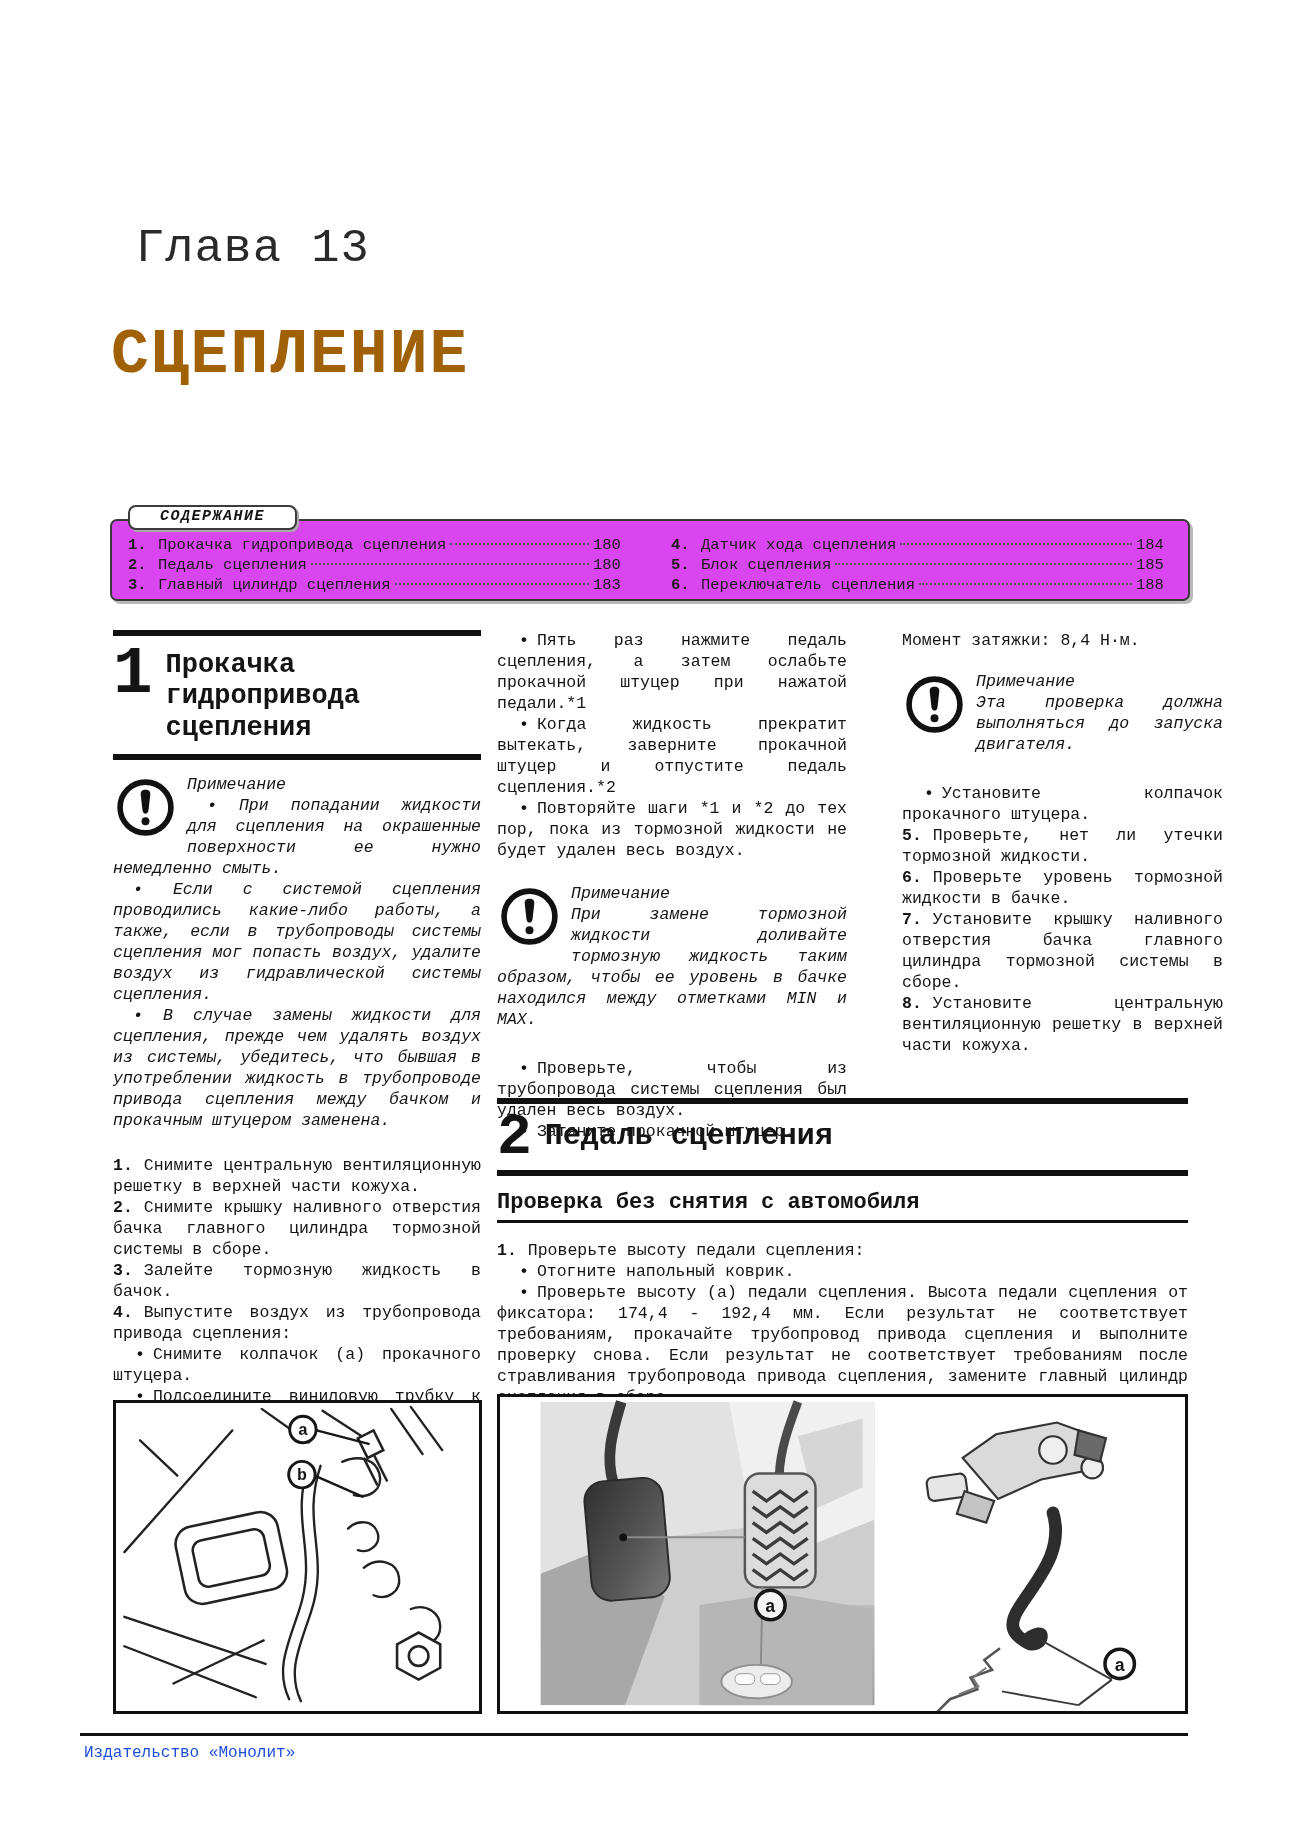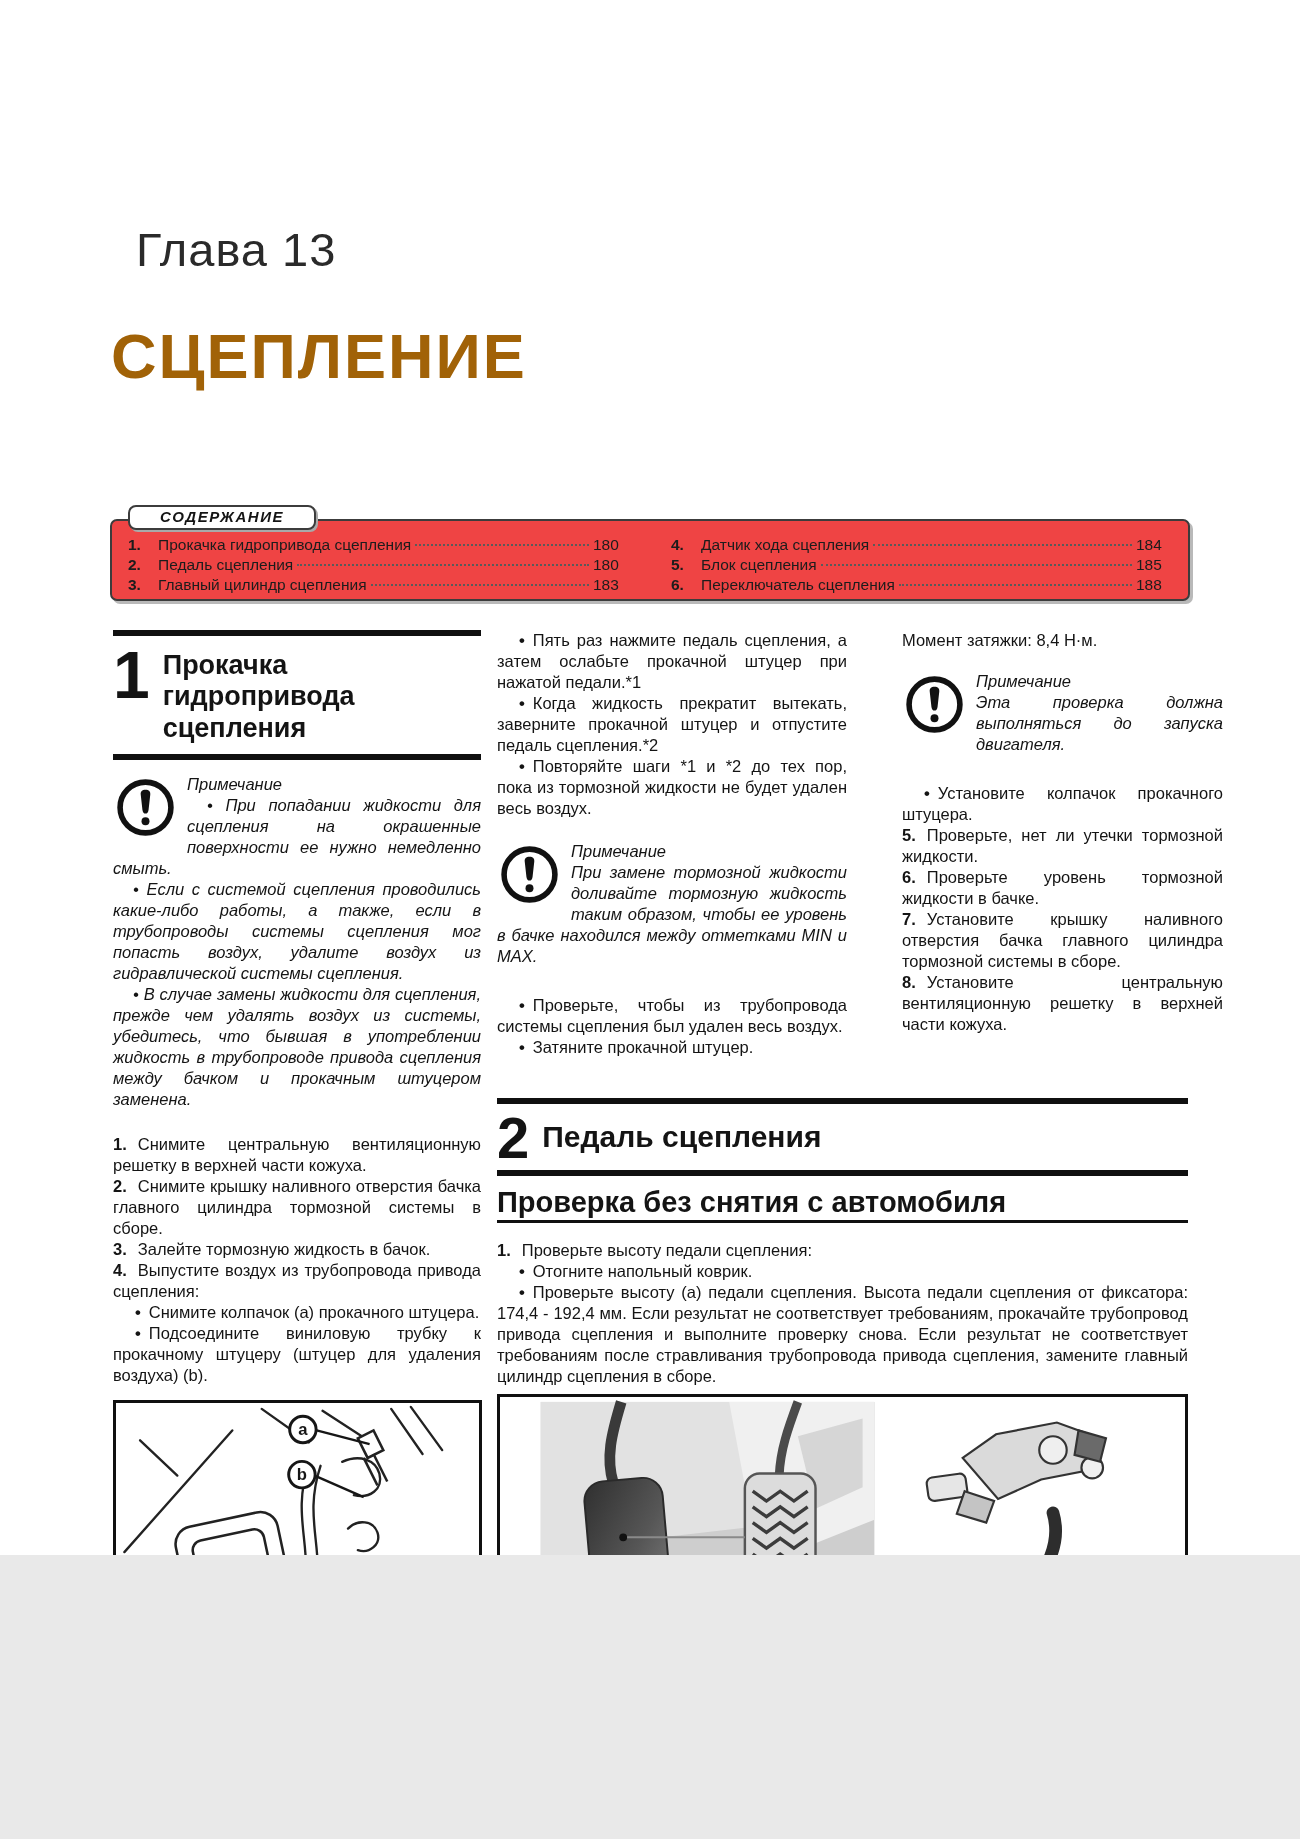--- a/index.html
+++ b/index.html
@@ -1,26 +1,26 @@
 <!DOCTYPE html>
 <html lang="ru"><head>
 <meta charset="utf-8">
 <style>
   html,body { margin:0; padding:0; background:#e9e9e9; }
   .page {
-    position:relative; width:1300px; height:1555px; margin:0 auto;
+    position:relative; width:1300px; height:1839px; margin:0 auto;
     background:#ffffff; overflow:hidden;
-    font-family:Liberation Sans, sans-serif; color:#141414;
+    font-family:Liberation Mono, monospace; color:#141414;
   }
   
   .chapter { position:absolute; left:136px; top:222px; font-size:47px; font-weight:400; color:#2a2a2a; letter-spacing:1px; }
   .big-title { position:absolute; left:111px; top:320px; font-size:63px; font-weight:900; letter-spacing:2px; color:#a16207; }
   
   .toc { position:absolute; left:110px; top:519px; width:1076px; height:78px;
-         border:2px solid #3c3c3c; border-radius:7px; box-shadow:3px 3px 0 #b9b9b9; background:#ef4444; }
+         border:2px solid #3c3c3c; border-radius:7px; box-shadow:3px 3px 0 #b9b9b9; background:#d946ef; }
   .toc-tab { position:absolute; top:-16px; left:16px; background:#fff; border:2px solid #3c3c3c; border-radius:8px;
              padding:1px 30px 3px; font-size:15px; font-weight:700; font-style:italic; letter-spacing:1.5px;
              box-shadow:2px 2px 0 #a9a9a9; }
   .toc-cols { display:flex; gap:46px; padding:14px 20px 8px 16px; }
   .toc-col { flex:1; min-width:0; }
   .toc-row { display:flex; align-items:baseline; font-size:15.5px; line-height:20px; color:#1c1c1c; }
   .toc-num { font-weight:700; width:30px; flex:none; }
   .toc-dots { flex:1; border-bottom:2px dotted #5a5a5a; margin:0 4px; transform:translateY(-4px); }
   .toc-page { flex:none; width:32px; text-align:left; }
   
@@ -39,21 +39,21 @@
   .p.bul b { margin-right:8px; } .gap14 { height:14px; } .gap18 { height:18px; }
   
   .note { font-style:italic; margin:14px 0 10px; }
   .note:after { content:""; display:block; clear:both; }
   .note-icon { float:left; width:61px; height:61px; margin:3px 11px 3px 2px; }
   .note p { margin:0; }
   .note p.ind { text-indent:20px; }
   .note .nt { font-style:italic; }
   
   .sec2 { position:absolute; left:497px; top:1098px; width:691px; font-size:16.5px; line-height:21px; text-align:justify; }
-  .subhead { font-size:29px; font-weight:800; margin-top:16px; padding-bottom:7px; border-bottom:3px solid #101010; text-align:left; }
+  .subhead { font-size:22px; font-weight:800; margin-top:16px; padding-bottom:7px; border-bottom:3px solid #101010; text-align:left; }
   .sec2 .steps { margin-top:17px; }
   
   .fig { position:absolute; border:3px solid #101010; background:#fff; box-sizing:border-box; }
   .fig1 { left:113px; top:1400px; width:369px; height:314px; }
   .fig2 { left:497px; top:1394px; width:691px; height:320px; }
   .fig svg { display:block; width:100%; height:100%; }
   
   .footer-rule { position:absolute; left:80px; top:1733px; width:1108px; height:3px; background:#101010; }
   .footer-text { position:absolute; left:84px; top:1744px; font-size:16px; color:#1d4ed8; }
 </style>

